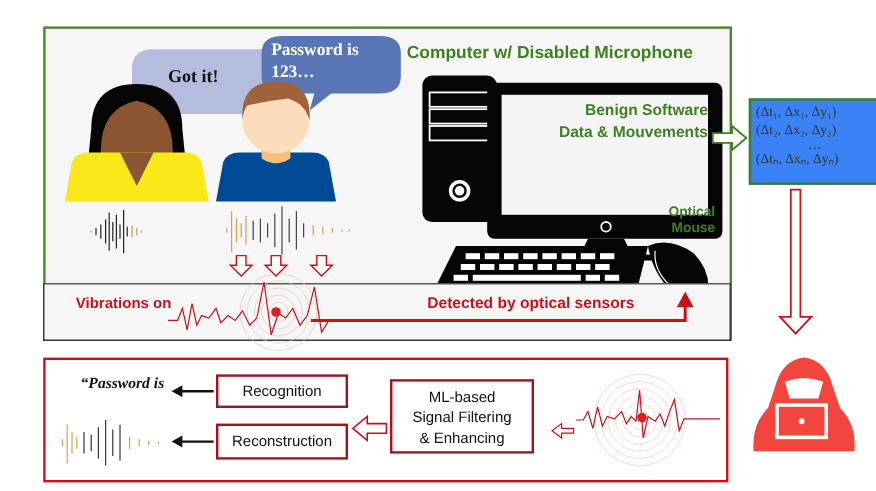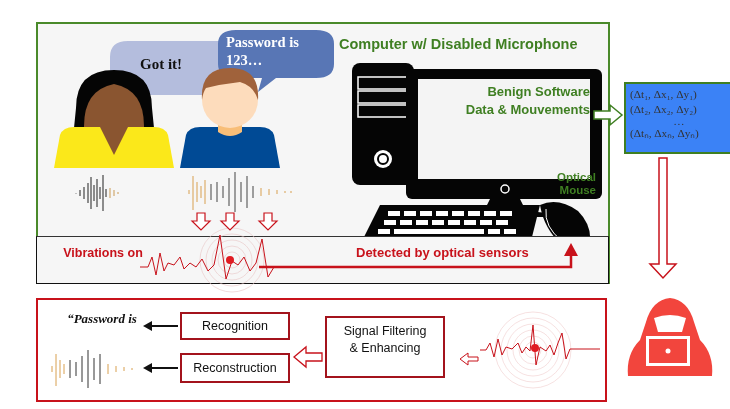--- a/index.html
+++ b/index.html
@@ -224,20 +224,21 @@
   <path d="M143,326 l9,-5 v10z" fill="#111"></path>
   <line x1="178" y1="368" x2="150" y2="368" stroke="#111" stroke-width="2"></line>
   <path d="M143,368 l9,-5 v10z" fill="#111"></path>
   <path d="M322,353 h-16 v-6 l-12,10 l12,10 v-6 h16z" fill="#fff" stroke="#c8121b" stroke-width="1.3"></path>
   <path d="M478,357 h-10 v-4 l-8,6 l8,6 v-4 h10z" fill="#fff" stroke="#c8121b" stroke-width="1"></path>
 </svg>
 
 <div class="abs proc-box" style="left:180px;top:312px;width:110px;height:28px;line-height:24px;">Recognition</div>
 <div class="abs proc-box" style="left:180px;top:353px;width:110px;height:30px;line-height:26px;">Reconstruction</div>
 <div class="abs proc-box" style="left:325px;top:316px;width:120px;height:62px;padding-top:5px;line-height:17px;">
+  <div>ML-based</div>
   <div>Signal Filtering</div>
   <div>&amp; Enhancing</div>
 </div>
 
 <svg style="left:478px;top:305px;width:125px;height:90px;">
   <g fill="none" stroke="#f0cccc" stroke-width="0.6">
       <circle cx="55" cy="45" r="8"></circle>
       <circle cx="55" cy="45" r="14"></circle>
       <circle cx="55" cy="45" r="20"></circle>
       <circle cx="55" cy="45" r="26"></circle>

